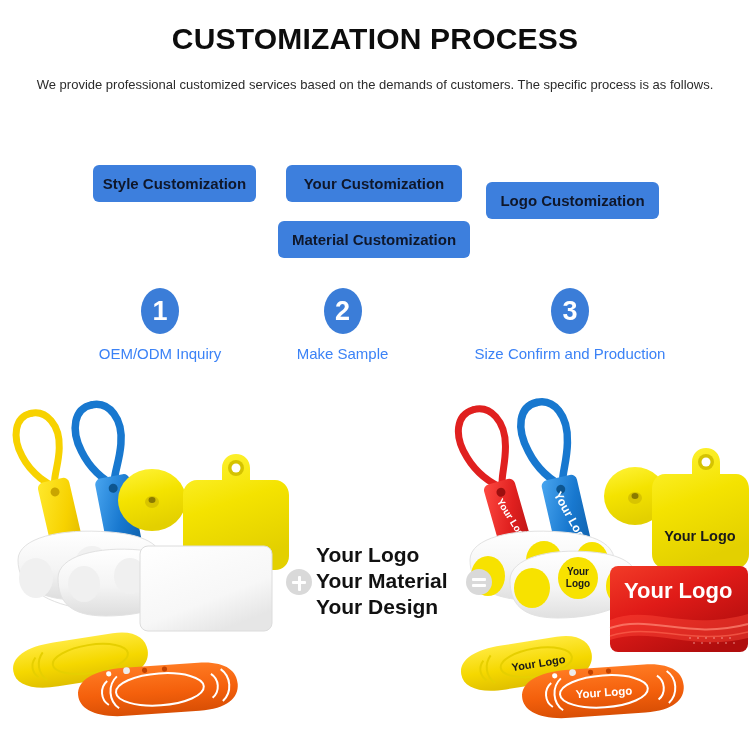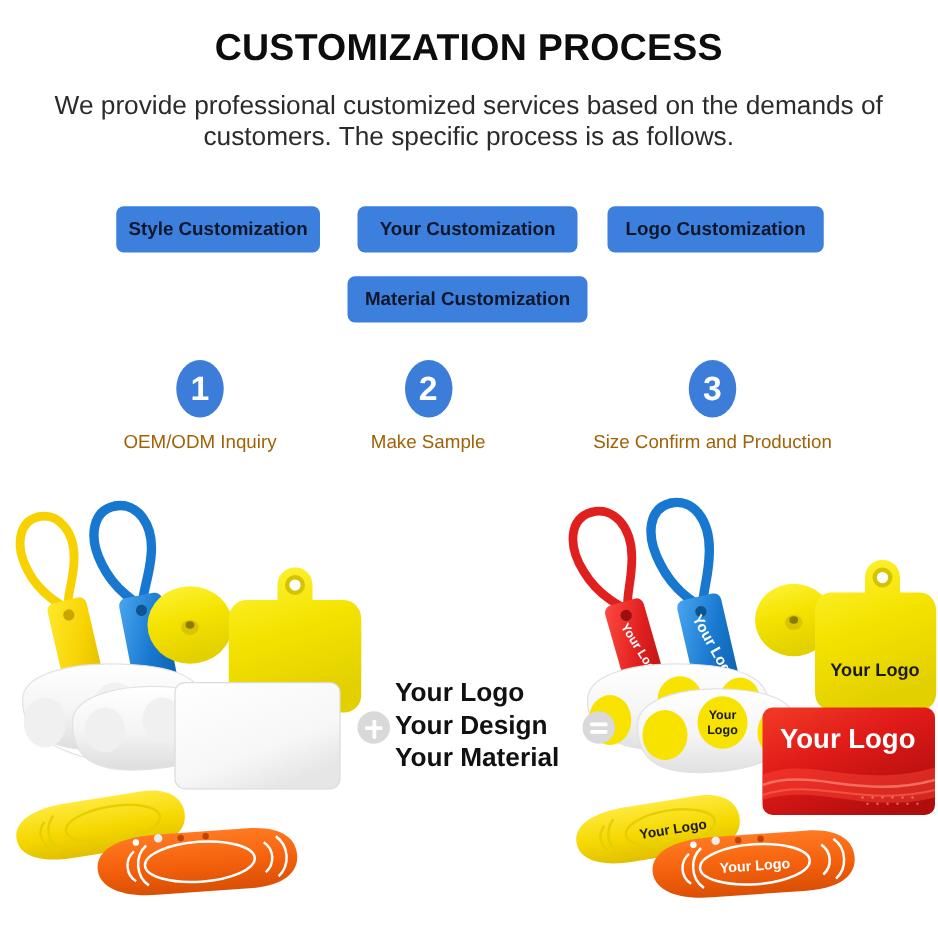--- a/index.html
+++ b/index.html
@@ -15,55 +15,55 @@
   
   .title {
     position:absolute; top:22px; left:0; width:750px;
     text-align:center;
     font-size:30px; font-weight:bold; color:#0d0d0d;
     letter-spacing:0.2px;
   }
   .subtitle {
     position:absolute; top:72px; left:0; width:750px;
     text-align:center;
-    font-size:21px; color:#2b2b2b; line-height:25px;
+    font-size:13px; color:#2b2b2b; line-height:25px;
     padding:0 18px;
   }
 
   
   .badge {
     position:absolute;
     background:#3d7fdd;
     color:#0f172a;
     font-size:15px; font-weight:bold;
     border-radius:6px;
     display:flex; align-items:center; justify-content:center;
     height:37px;
     white-space:nowrap;
     padding:0 14px;
   }
   #badge-0 { left:93px;  top:165px; width:163px; }
   #badge-1 { left:286px; top:165px; width:176px; }
-  #badge-2 { left:486px; top:165px; width:173px; }
+  #badge-2 { left:486px; top:182px; width:173px; }
   #badge-3 { left:278px; top:221px; width:192px;text-align:right; }
 
   
   .step { position:absolute; top:288px; text-align:center; }
   .step-circle {
     width:38px; height:46px;
     background:#3b7dd8;
     border-radius:50%;
     margin:0 auto;
     color:#ffffff;
     font-size:27px; font-weight:bold;
     line-height:46px; text-align:center;
   }
   .step-label {
     margin-top:11px;
-    font-size:15px; color:#a16207; white-space:nowrap;
+    font-size:15px; color:#3b82f6; white-space:nowrap;
     font-family:"Liberation Sans", sans-serif;
   }
   #step-0 { left:60px;  width:200px; }
   #step-1 { left:265px; width:155px; }
   #step-2 { left:450px; width:240px; }
 
   
   .center-text {
     position:absolute; left:316px; top:542px; width:160px;
     font-size:21px; font-weight:bold; color:#111; line-height:26px;
@@ -356,17 +356,17 @@
     <span class="bar h"></span>
       <span class="bar v"></span>
   </div>
   <div class="op-circle" id="op-equal">
     <span class="bar e1"></span>
       <span class="bar e2"></span>
   </div>
 
   <div class="center-text">
     <div>Your Logo</div>
+    <div>Your Material</div>
     <div>Your Design</div>
-    <div>Your Material</div>
   </div>
 
 </div>
 
 </body></html>

